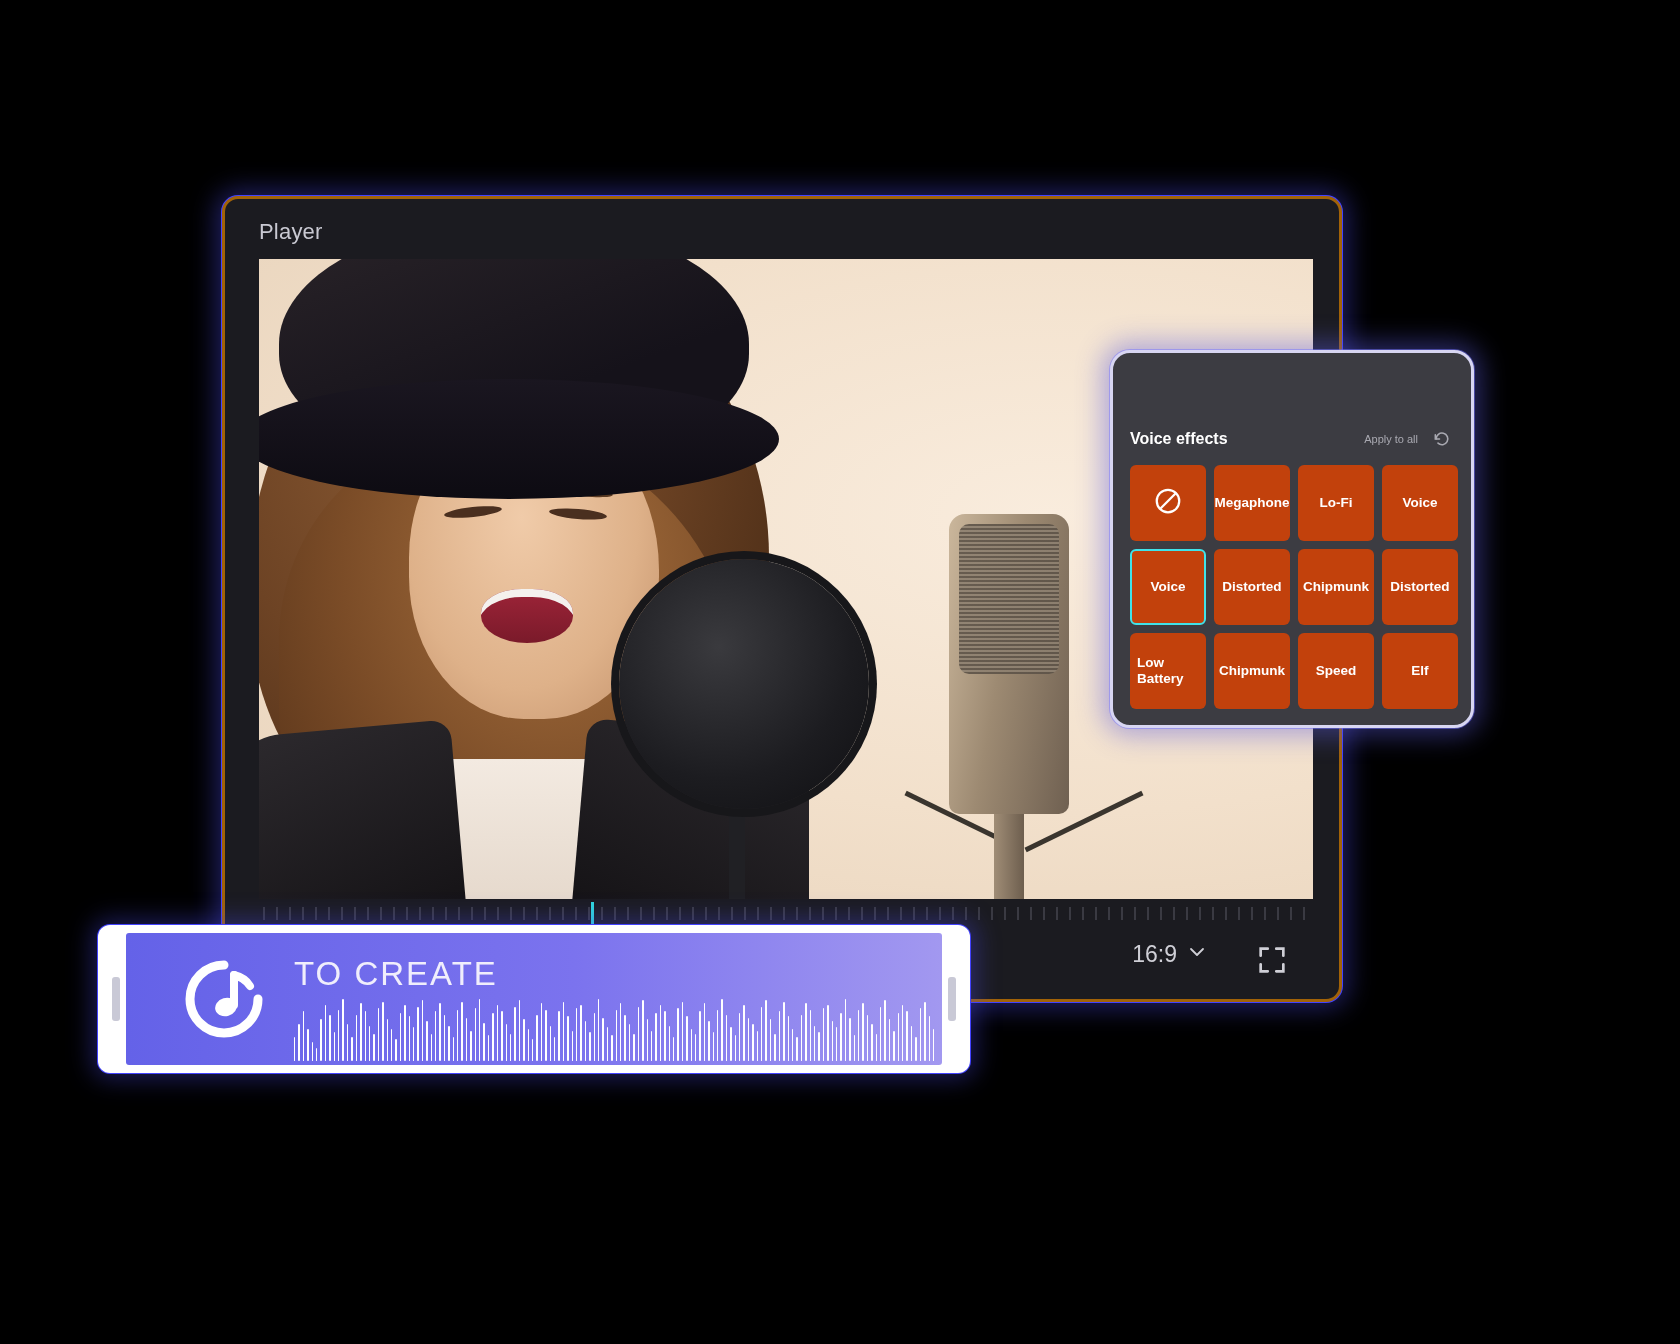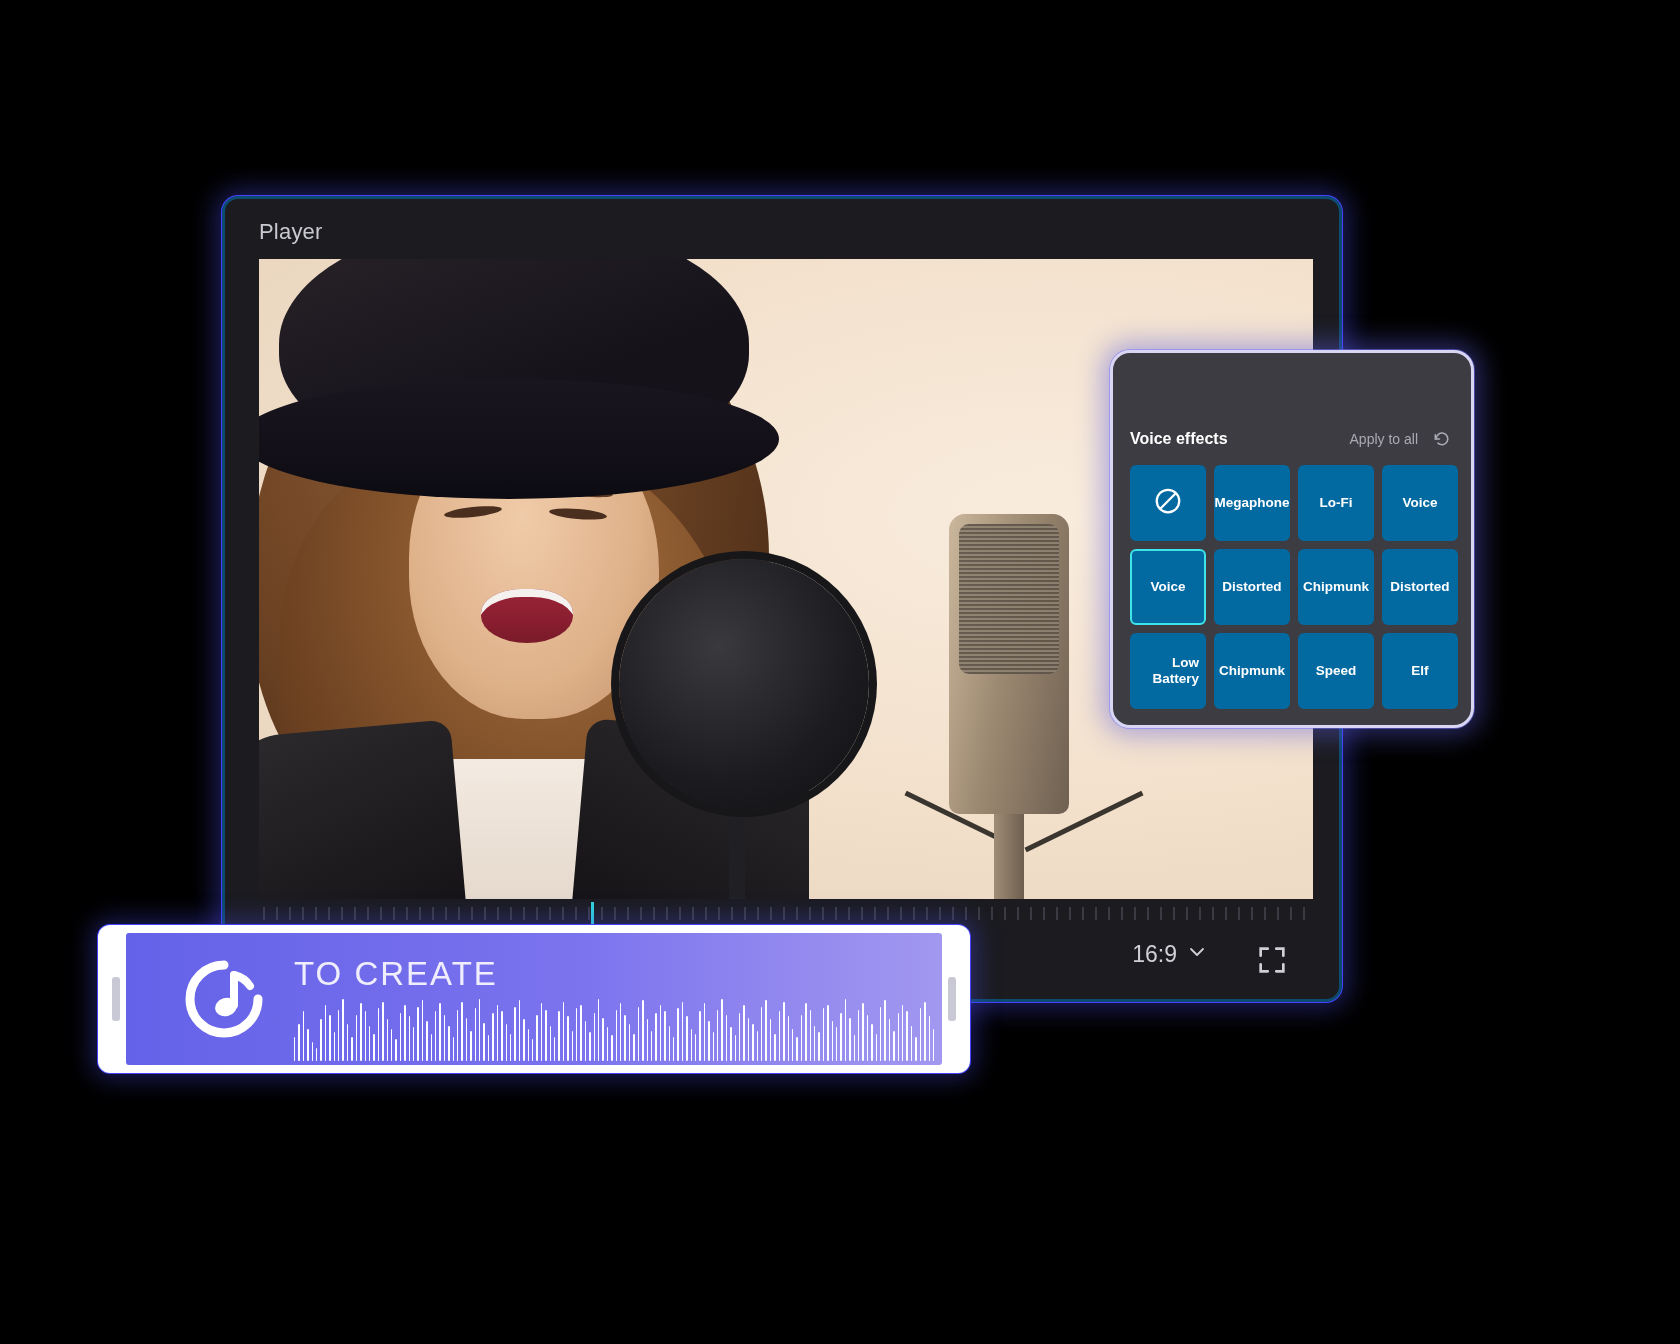--- a/index.html
+++ b/index.html
@@ -3,21 +3,21 @@
 <meta charset="utf-8">
 <style>
   html,body{margin:0;padding:0;background:#000;}
   body{width:1680px;height:1344px;position:relative;overflow:hidden;
        font-family:"Liberation Sans","DejaVu Sans",sans-serif;}
 
   
   #player-window{
     position:absolute;left:222px;top:196px;width:1114px;height:800px;
     background:#1b1b20;border-radius:16px;
-    border:3px solid #0c4a6e;
+    border:3px solid #a16207;
     box-shadow:0 0 0 1px #4242ff, 0 0 26px 6px rgba(70,70,220,.45);
     overflow:hidden;
   }
   #player-title{
     position:absolute;left:34px;top:20px;font-size:22px;color:#c9c9d2;letter-spacing:.2px;
   }
   
   #video-stage{
     position:absolute;left:34px;top:60px;width:1054px;height:640px;
     background:linear-gradient(90deg,#f3e2cf 0%,#f6e8d8 100%);
@@ -81,26 +81,26 @@
     background:#3c3c42;border-radius:20px;border:3px solid #d8d6f2;
     box-shadow:0 0 0 1px rgba(120,120,255,.5), 0 0 26px 8px rgba(90,90,220,.45);
     overflow:hidden;
   }
   #fx-tabs{position:absolute;left:17px;top:19px;width:322px;height:36px;display:flex;
      background:#2e2e33;border-radius:6px;overflow:hidden;}
   .fx-tab{flex:1;display:flex;align-items:center;justify-content:center;font-size:15px;color:#9e9ea6;}
   .fx-tab.active{background:#646469;color:#fff;font-weight:bold;}
   #fx-head{position:absolute;left:17px;top:76px;width:322px;display:flex;align-items:center;}
   #fx-title{font-size:16px;font-weight:bold;color:#fff;}
-  #apply-all{margin-left:auto;font-size:14px;color:#a9a9b1;}
+  #apply-all{margin-left:auto;font-size:11px;color:#a9a9b1;}
   #reset-icon{margin-left:14px;width:20px;height:20px;}
   #fx-grid{position:absolute;left:17px;top:112px;width:324px;
      display:grid;grid-template-columns:repeat(4,76px);grid-auto-rows:76px;gap:8px;}
-  .fx-cell{background:#0369a1;border-radius:6px;display:flex;align-items:center;justify-content:center;
-     text-align:right;color:#fff;font-size:13.5px;font-weight:bold;line-height:1.22;padding:0 5px;
+  .fx-cell{background:#c2410c;border-radius:6px;display:flex;align-items:center;justify-content:center;
+     text-align:left;color:#fff;font-size:13.5px;font-weight:bold;line-height:1.22;padding:0 5px;
      box-sizing:border-box;border:2px solid transparent;}
   .fx-cell.selected{border-color:#3fe3ea;}
 
   
   #audio-clip{
     position:absolute;left:98px;top:925px;width:872px;height:148px;
     background:#fff;border-radius:12px;
     box-shadow:0 0 0 1px #4242ff, 0 0 24px 6px rgba(70,70,220,.40);
     padding:8px 14px;box-sizing:border-box;display:flex;align-items:center;
   }

